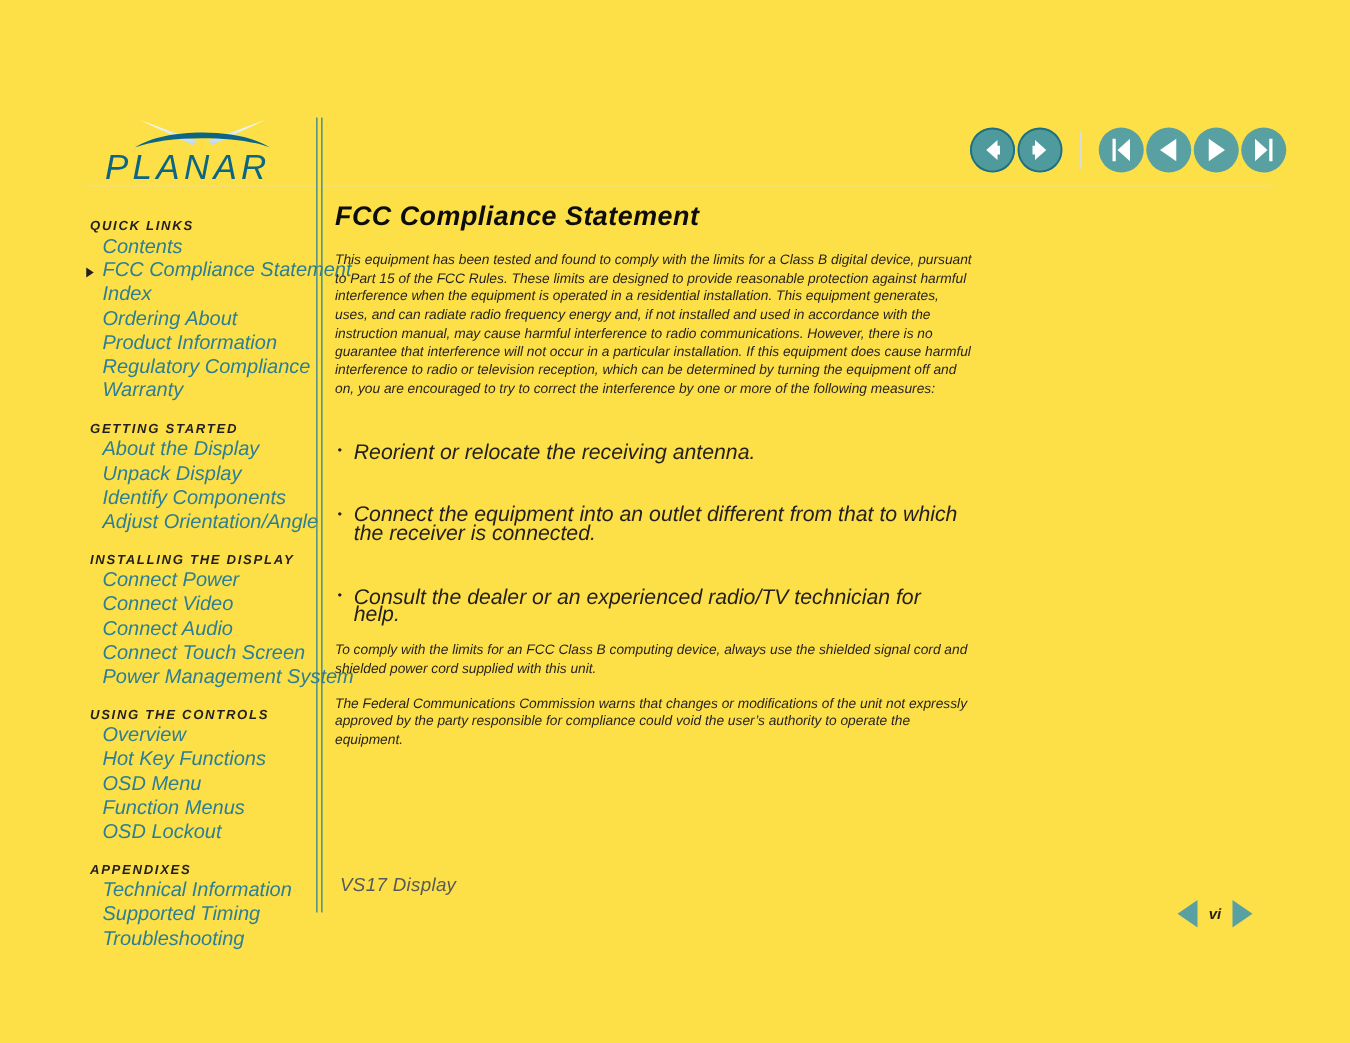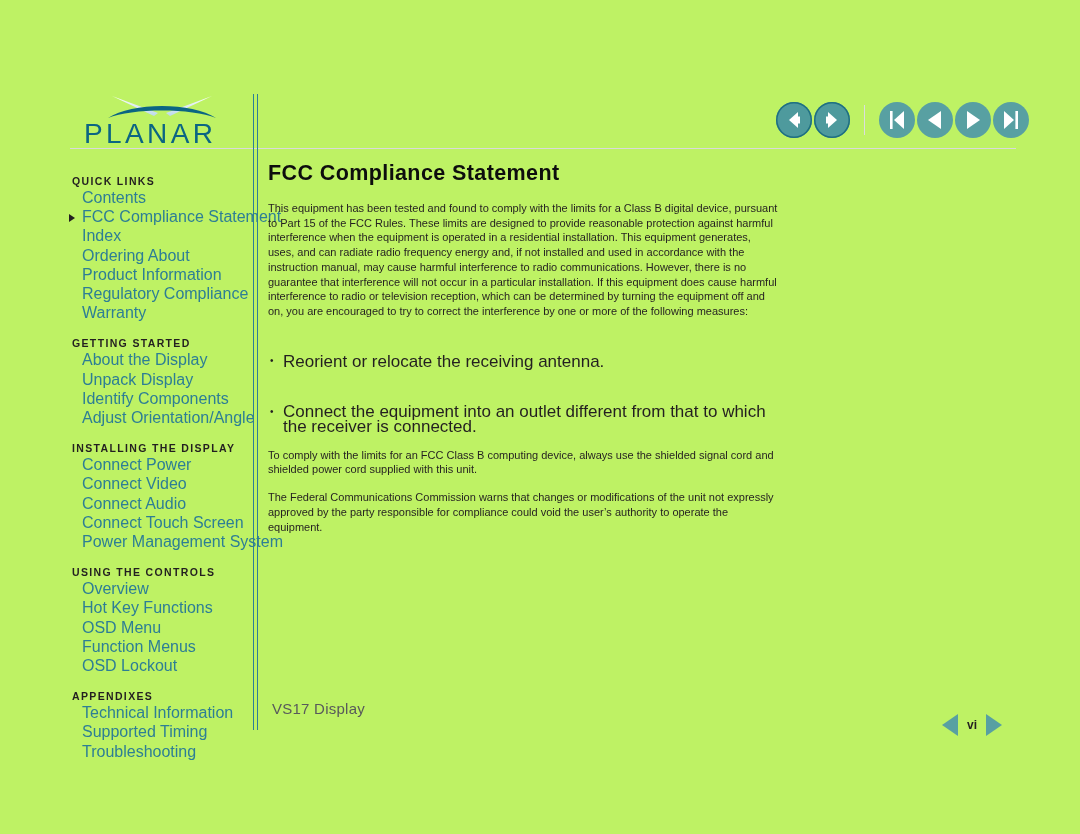--- a/index.html
+++ b/index.html
@@ -13,21 +13,22 @@
     height: 834px;
     position: relative;
     overflow: hidden;
     font-family: "Liberation Sans", sans-serif;
     -webkit-font-smoothing: antialiased;
   }
 
   .page {
     position: absolute;
     inset: 0;
-    background: #bef264;
+    background: #fde047;
+    font-style: italic;
   }
 
   
   .logo-block {
     position: absolute;
     left: 84px;
     top: 94px;
     width: 160px;
     height: 58px;
   }
@@ -211,21 +212,21 @@
     font-size: 15px;
     color: #58595b;
     letter-spacing: 0.25px;
     white-space: nowrap;
   }
   .pagenav {
     position: absolute;
     left: 942px;
     top: 714px;
     display: flex;
-    align-items: flex-start;
+    align-items: flex-end;
     height: 28px;
   }
   .tri {
     width: 0;
     height: 0;
     cursor: pointer;
     flex: 0 0 auto;
   }
   .tri.left {
     border-right: 16px solid #58a0a2;
@@ -349,20 +350,21 @@
       <div class="sb-link">Supported Timing</div>
       <div class="sb-link">Troubleshooting</div>
     </nav>
 
   <main class="content">
     <h1 class="page-title">FCC Compliance Statement</h1>
     <p class="para">This equipment has been tested and found to comply with the limits for a Class B digital device, pursuant to Part 15 of the FCC Rules. These limits are designed to provide reasonable protection against harmful interference when the equipment is operated in a residential installation. This equipment generates, uses, and can radiate radio frequency energy and, if not installed and used in accordance with the instruction manual, may cause harmful interference to radio communications. However, there is no guarantee that interference will not occur in a particular installation. If this equipment does cause harmful interference to radio or television reception, which can be determined by turning the equipment off and on, you are encouraged to try to correct the interference by one or more of the following measures:</p>
     <ul class="bullets" id="bullets">
         <li>Reorient or relocate the receiving antenna.</li>
         <li>Connect the equipment into an outlet different from that to which the receiver is connected.</li>
+        <li>Consult the dealer or an experienced radio/TV technician for help.</li>
       </ul>
     <p class="para">To comply with the limits for an FCC Class B computing device, always use the shielded signal cord and shielded power cord supplied with this unit.</p>
     <p class="para">The Federal Communications Commission warns that changes or modifications of the unit not expressly approved by the party responsible for compliance could void the user’s authority to operate the equipment.</p>
   </main>
 
   <div class="footer-label">VS17 Display</div>
   <div class="pagenav">
     <div class="tri left"></div>
     <div class="pagenum">vi</div>
     <div class="tri right"></div>

